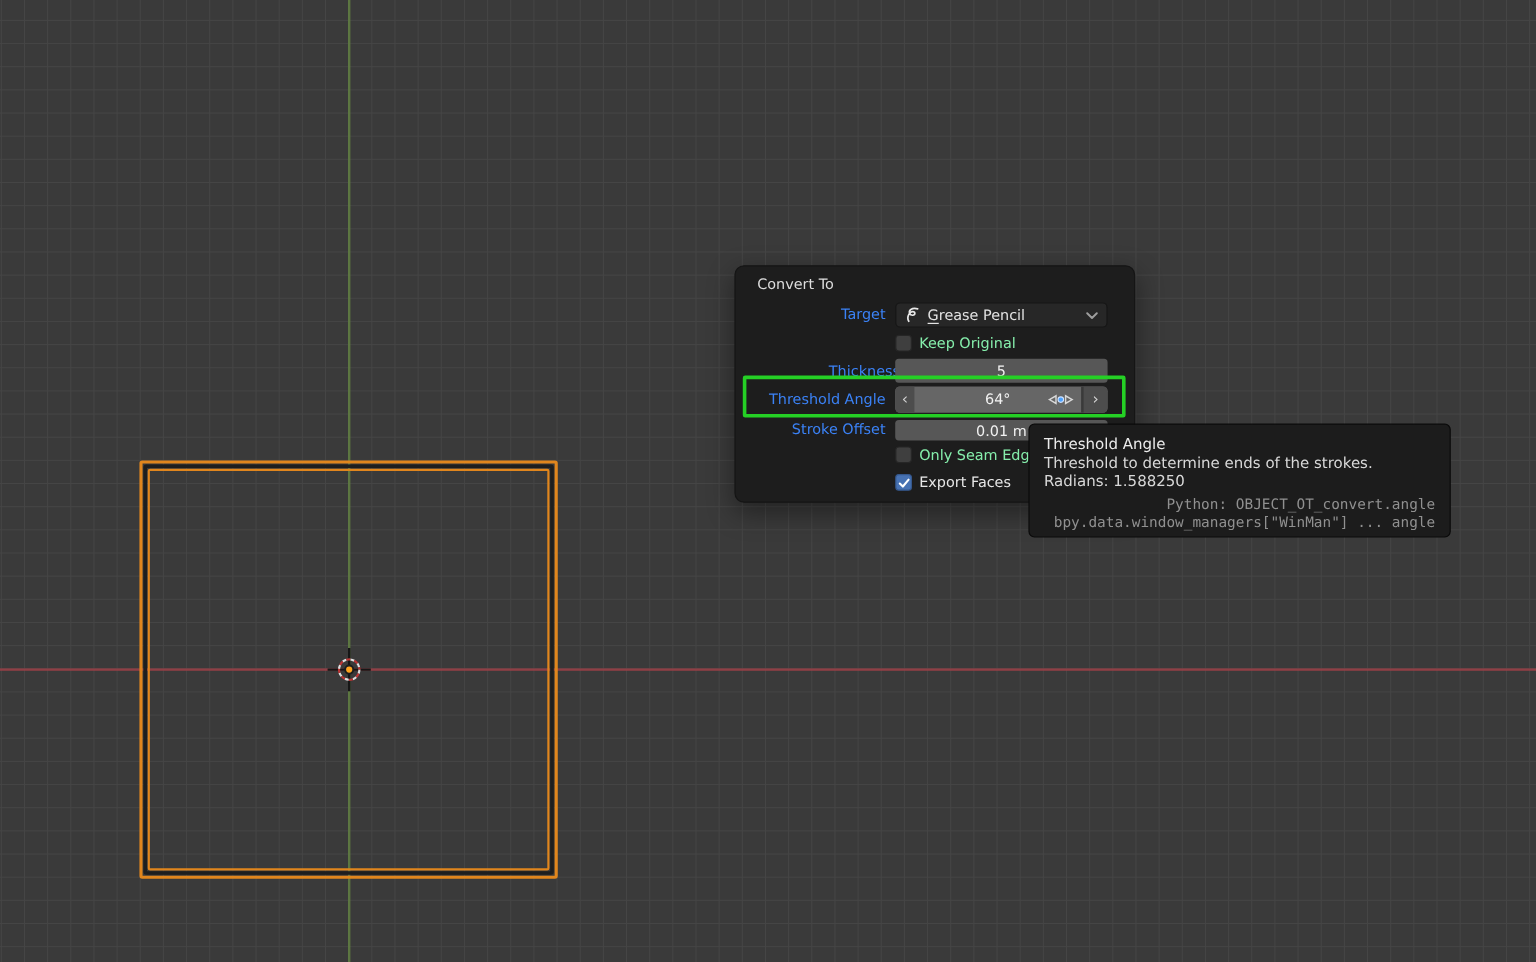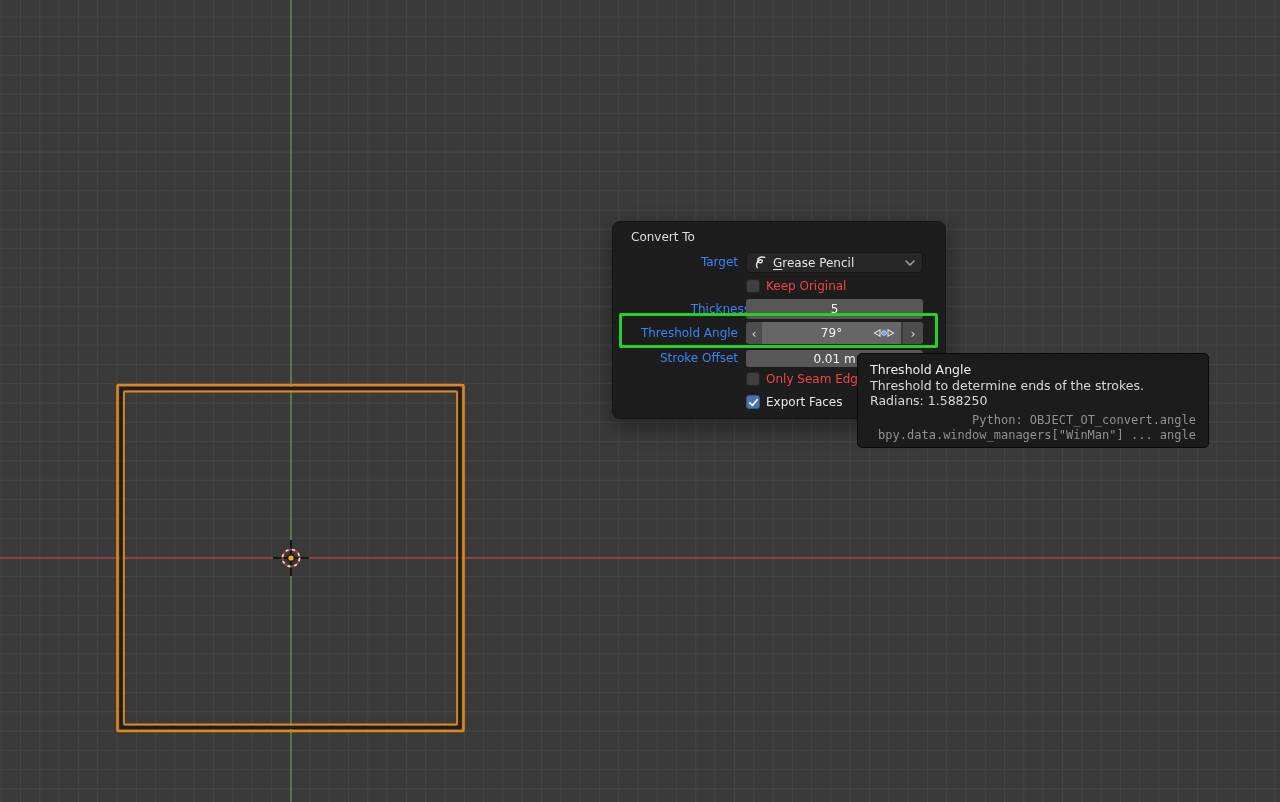--- a/index.html
+++ b/index.html
@@ -41,21 +41,21 @@
   .dropdown .dd-label{margin-left:5px;}
   .accel{text-decoration:underline;text-underline-offset:2px;}
   .dd-chevron{position:absolute;right:7px;top:7px;}
 
   .checkrow{display:flex;align-items:center;gap:6px;}
   .checkbox{
     width:14px;height:14px;border-radius:3px;background:#3f3f3f;border:1px solid #262626;
     display:flex;align-items:center;justify-content:center;flex:0 0 auto;
   }
   .checkbox.checked{background:#4772b3;border-color:#35578c;}
-  .chk-label{color:#ef4444;}
+  .chk-label{color:#86efac;}
   .chk-label.bright{color:#e6e6e6;}
 
   .field{
     background:#575757;border-radius:3px;color:#f2f2f2;
     display:flex;align-items:center;justify-content:center;
   }
   .slider{
     background:#666666;border-radius:4px;color:#f2f2f2;overflow:hidden;
     display:flex;align-items:stretch;position:relative;
   }
@@ -133,21 +133,21 @@
       <div class="rlabel" style="line-height:20px;margin-left:12px;">Thickness</div>
       <div class="rwidget field" style="height:20px;">
         <span>5</span>
       </div>
     </div>
 
     <div class="row" style="top:100px;height:22px;">
       <div class="rlabel" style="line-height:22px;">Threshold Angle</div>
       <div class="rwidget slider" style="height:22px;">
         <span class="zone">‹</span>
-        <span class="val">79°</span>
+        <span class="val">64°</span>
         <span class="zone right">›</span>
         <svg class="drag-icon" width="24" height="12" viewBox="0 0 24 12">
           <polygon points="2.5,6 8,2.8 8,9.2" fill="none" stroke="#d8d8d8" stroke-width="1.2"></polygon>
           <polygon points="21.5,6 16,2.8 16,9.2" fill="none" stroke="#d8d8d8" stroke-width="1.2"></polygon>
           <circle cx="12" cy="6" r="2.3" fill="#4da3ff" stroke="#cfe2ff" stroke-width="0.9"></circle>
         </svg>
       </div>
     </div>
 
     <div class="row" style="top:128px;height:17px;">

